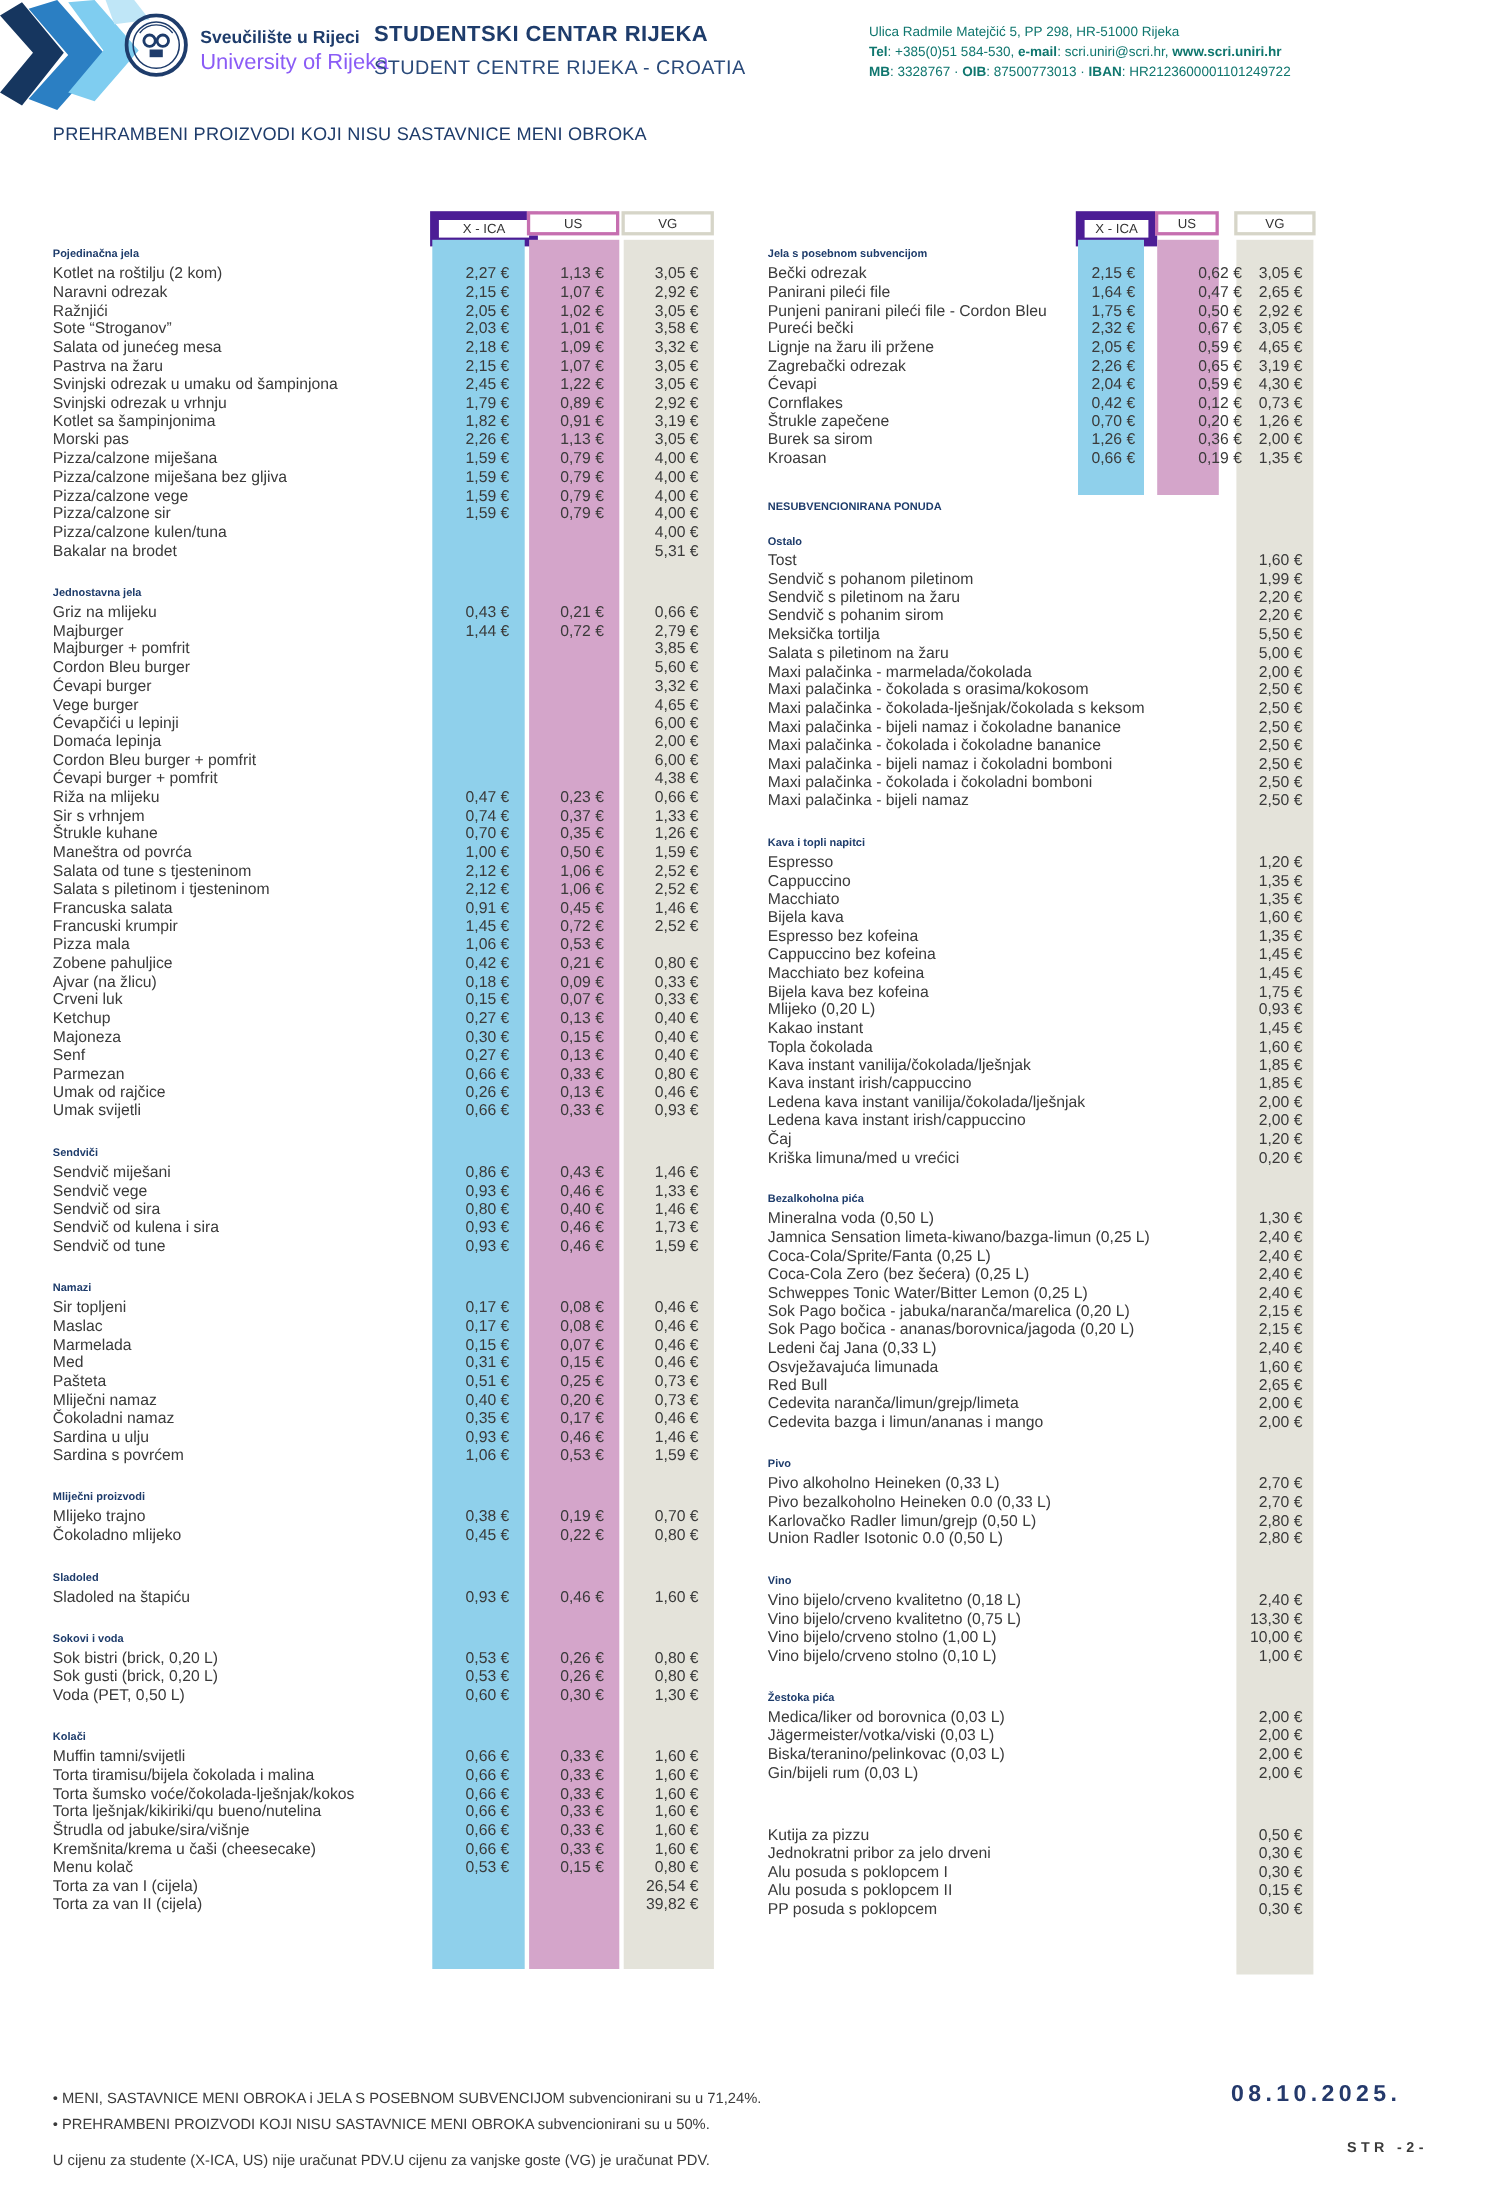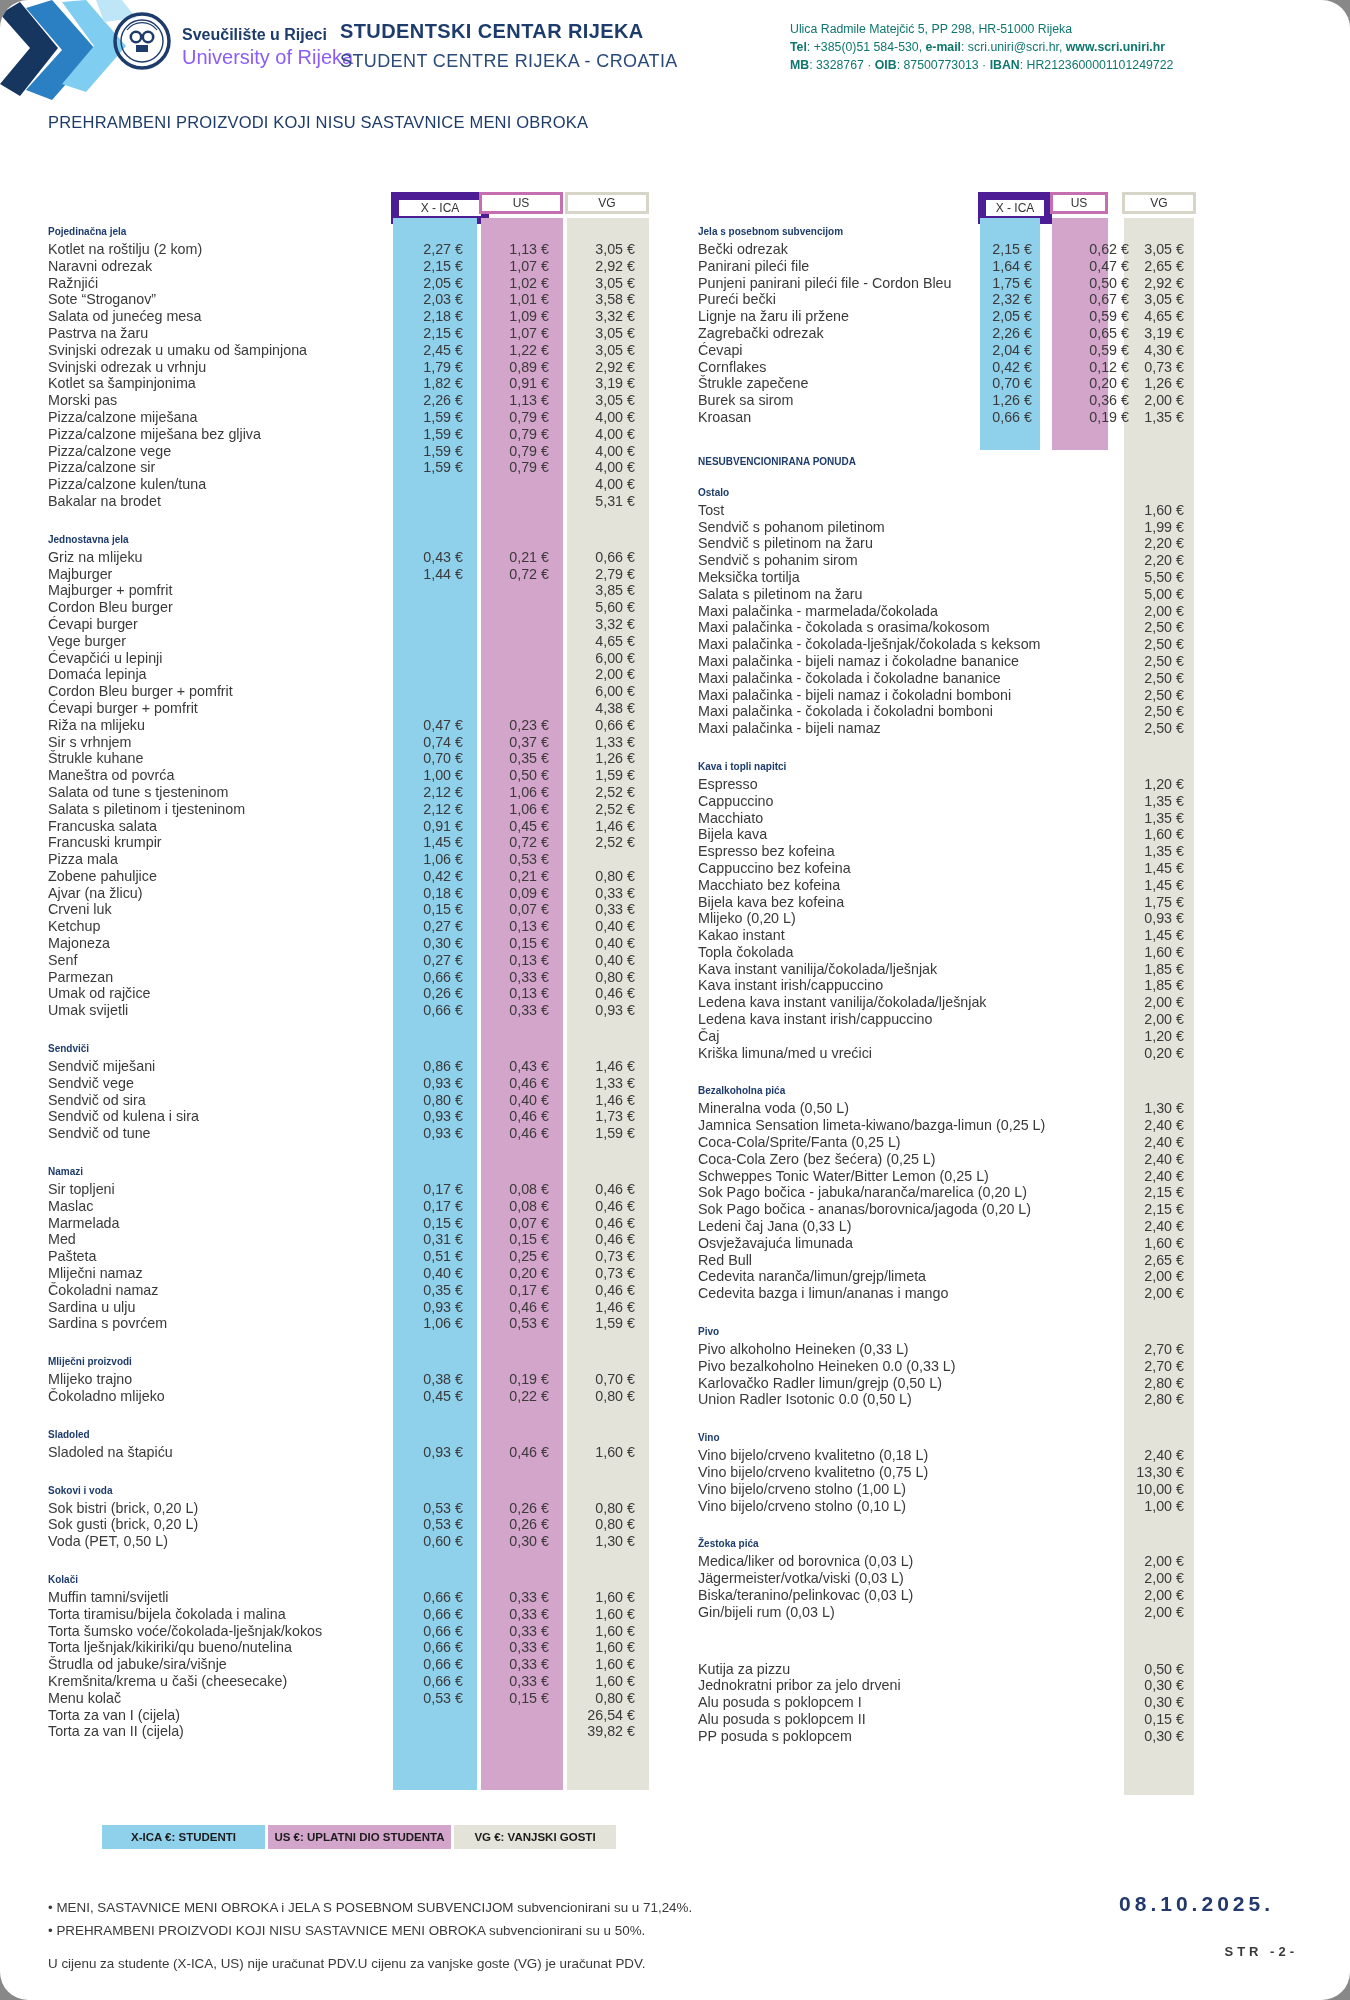--- a/index.html
+++ b/index.html
@@ -1,17 +1,17 @@
 <!DOCTYPE html>
 <html><head>
 <meta charset="utf-8">
 <style>
   html,body{margin:0;padding:0;background:#888;}
   .page{position:relative;width:1350px;height:2000px;background:#ffffff;
-        font-family:"Liberation Sans",sans-serif;color:#3a3a3a;overflow:hidden;margin:0 auto;border-radius:28px;}
+        font-family:"Liberation Sans",sans-serif;color:#3a3a3a;overflow:hidden;margin:0 auto;}
 
   
   .chevrons{position:absolute;left:0;top:0;}
   .seal{position:absolute;left:113px;top:12px;}
   .uni-block{position:absolute;left:182px;top:24px;line-height:22px;}
   .uni-hr{font-weight:bold;color:#1e3c6b;font-size:16px;}
   .uni-en{color:#8b5cf6;font-size:20px;}
   .center-block{position:absolute;left:340px;top:20px;}
   .center-hr{font-weight:bold;color:#1e3c6b;font-size:20px;letter-spacing:.4px;}
   .center-en{color:#2a4a7a;font-size:18px;margin-top:8px;letter-spacing:.4px;}
@@ -858,24 +858,19 @@
       <div class="row">
         <span class="nm">Alu posuda s poklopcem II</span>
         <span class="pc p3">0,15 €</span>
       </div>
       <div class="row">
         <span class="nm">PP posuda s poklopcem</span>
         <span class="pc p3">0,30 €</span>
       </div>
     </div>
 
-  <div class="legend">
-      <div class="lg lg-xica">X-ICA €: STUDENTI</div>
-      <div class="lg lg-us">US €: UPLATNI DIO STUDENTA</div>
-      <div class="lg lg-vg">VG €: VANJSKI GOSTI</div>
-    </div>
 
   <div class="fnote fn1">• MENI, SASTAVNICE MENI OBROKA i JELA S POSEBNOM SUBVENCIJOM subvencionirani su u 71,24%.</div>
   <div class="fnote fn2">• PREHRAMBENI PROIZVODI KOJI NISU SASTAVNICE MENI OBROKA subvencionirani su u 50%.</div>
   <div class="fnote fn3">U cijenu za studente (X-ICA, US) nije uračunat PDV.U cijenu za vanjske goste (VG) je uračunat PDV.</div>
   <div class="fdate">08.10.2025.</div>
   <div class="fpage">STR -2-</div>
 </div>
 
 </body></html>

